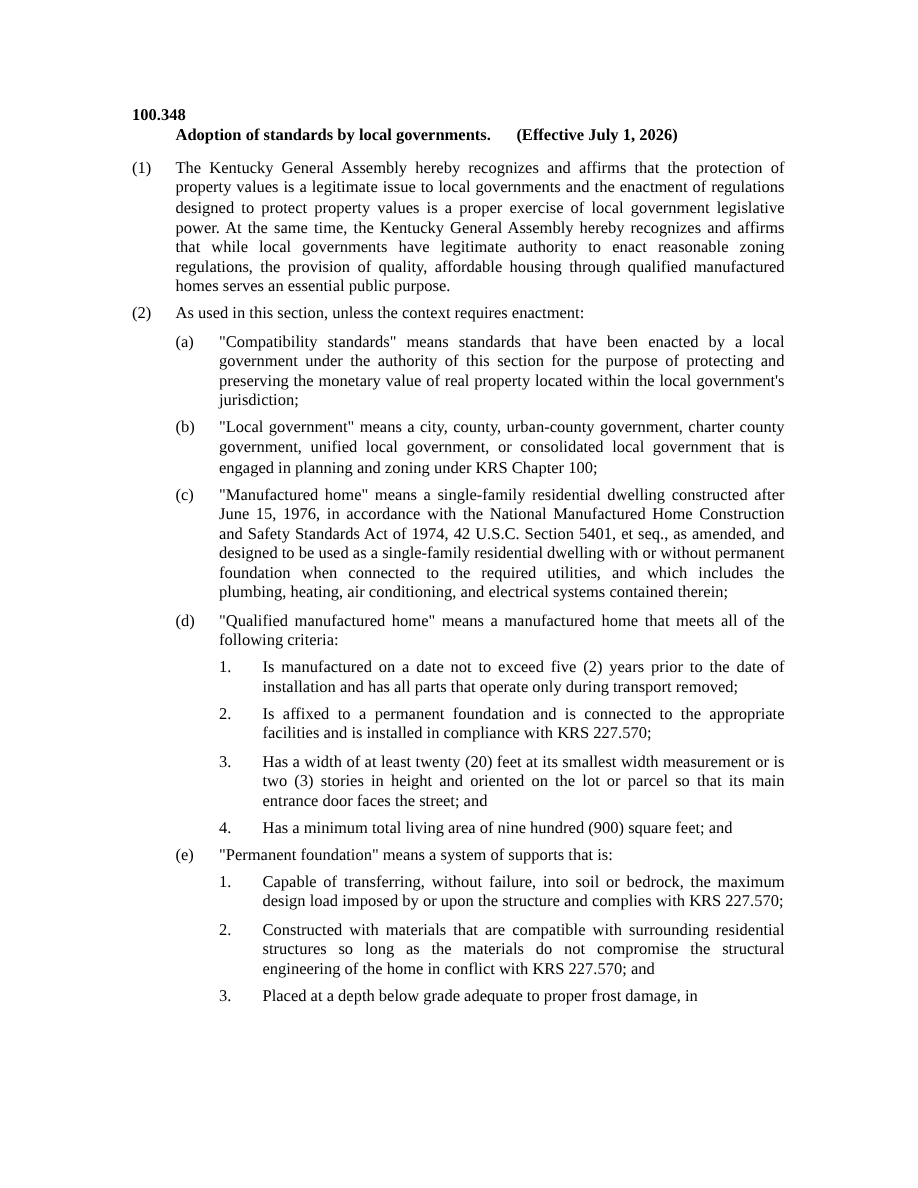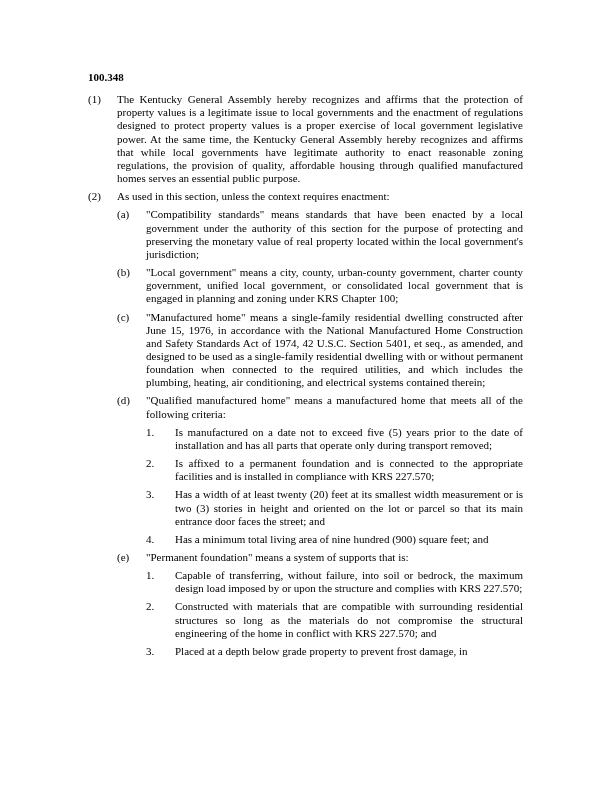--- a/index.html
+++ b/index.html
@@ -61,20 +61,23 @@
 </style>
 </head>
 <body>
 
 <div class="page">
 
   <div class="heading">
     <div class="heading-row">
       <span class="heading-num">100.348</span>
     </div>
+    <div class="heading-line2">
+      <span>Adoption of standards by local governments.</span><span class="heading-spacer"></span><span>(Effective July 1, 2026)</span>
+    </div>
   </div>
 
   <div class="block">
     <span class="lbl">(1)</span>
     <span class="txt">The Kentucky General Assembly hereby recognizes and affirms that the protection of property values is a legitimate issue to local governments and the enactment of regulations designed to protect property values is a proper exercise of local government legislative power. At the same time, the Kentucky General Assembly hereby recognizes and affirms that while local governments have legitimate authority to enact reasonable zoning regulations, the provision of quality, affordable housing through qualified manufactured homes serves an essential public purpose.</span>
   </div>
 
   <div class="block">
     <span class="lbl">(2)</span>
     <span class="txt">As used in this section, unless the context requires enactment:</span>
@@ -95,21 +98,21 @@
     <span class="txt">"Manufactured home" means a single-family residential dwelling constructed after June 15, 1976, in accordance with the National Manufactured Home Construction and Safety Standards Act of 1974, 42 U.S.C. Section 5401, et seq., as amended, and designed to be used as a single-family residential dwelling with or without permanent foundation when connected to the required utilities, and which includes the plumbing, heating, air conditioning, and electrical systems contained therein;</span>
   </div>
 
   <div class="block indent1">
     <span class="lbl">(d)</span>
     <span class="txt">"Qualified manufactured home" means a manufactured home that meets all of the following criteria:</span>
   </div>
 
   <div class="block indent2">
     <span class="lbl">1.</span>
-    <span class="txt">Is manufactured on a date not to exceed five (5) years prior to the date of installation and has all parts that operate only during transport removed;</span>
+    <span class="txt">Is manufactured on a date not to exceed five (2) years prior to the date of installation and has all parts that operate only during transport removed;</span>
   </div>
 
   <div class="block indent2">
     <span class="lbl">2.</span>
     <span class="txt">Is affixed to a permanent foundation and is connected to the appropriate facilities and is installed in compliance with KRS 227.570;</span>
   </div>
 
   <div class="block indent2">
     <span class="lbl">3.</span>
     <span class="txt">Has a width of at least twenty (20) feet at its smallest width measurement or is two (3) stories in height and oriented on the lot or parcel so that its main entrance door faces the street; and</span>
@@ -130,16 +133,16 @@
     <span class="txt">Capable of transferring, without failure, into soil or bedrock, the maximum design load imposed by or upon the structure and complies with KRS 227.570;</span>
   </div>
 
   <div class="block indent2">
     <span class="lbl">2.</span>
     <span class="txt">Constructed with materials that are compatible with surrounding residential structures so long as the materials do not compromise the structural engineering of the home in conflict with KRS 227.570; and</span>
   </div>
 
   <div class="block indent2">
     <span class="lbl">3.</span>
-    <span class="txt">Placed at a depth below grade property to prevent frost damage, in</span>
+    <span class="txt">Placed at a depth below grade adequate to proper frost damage, in</span>
   </div>
 
 </div>
 
 </body></html>

